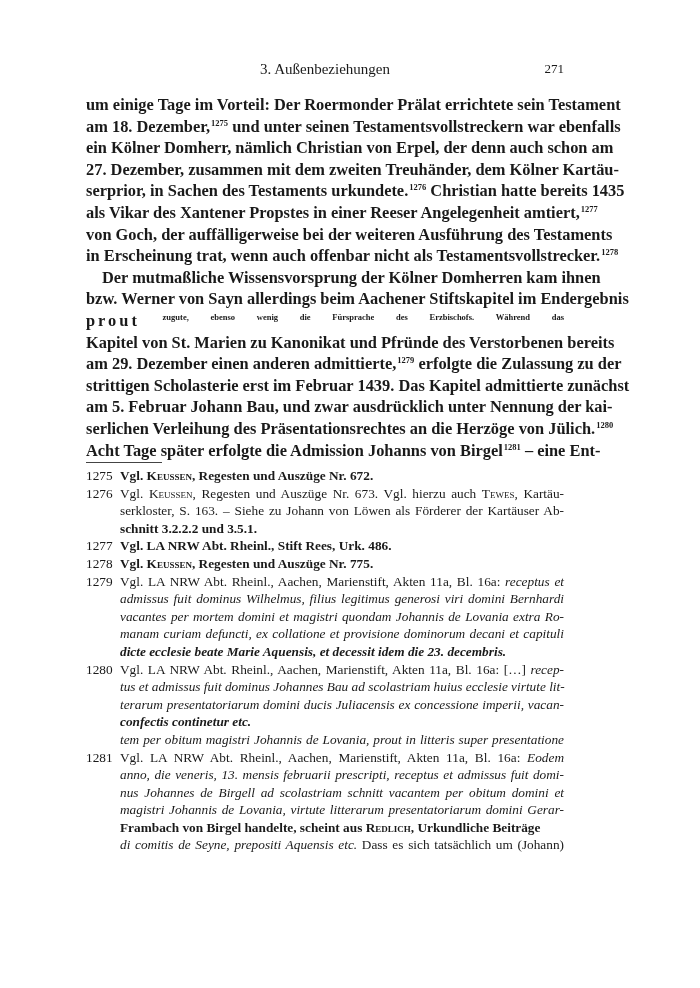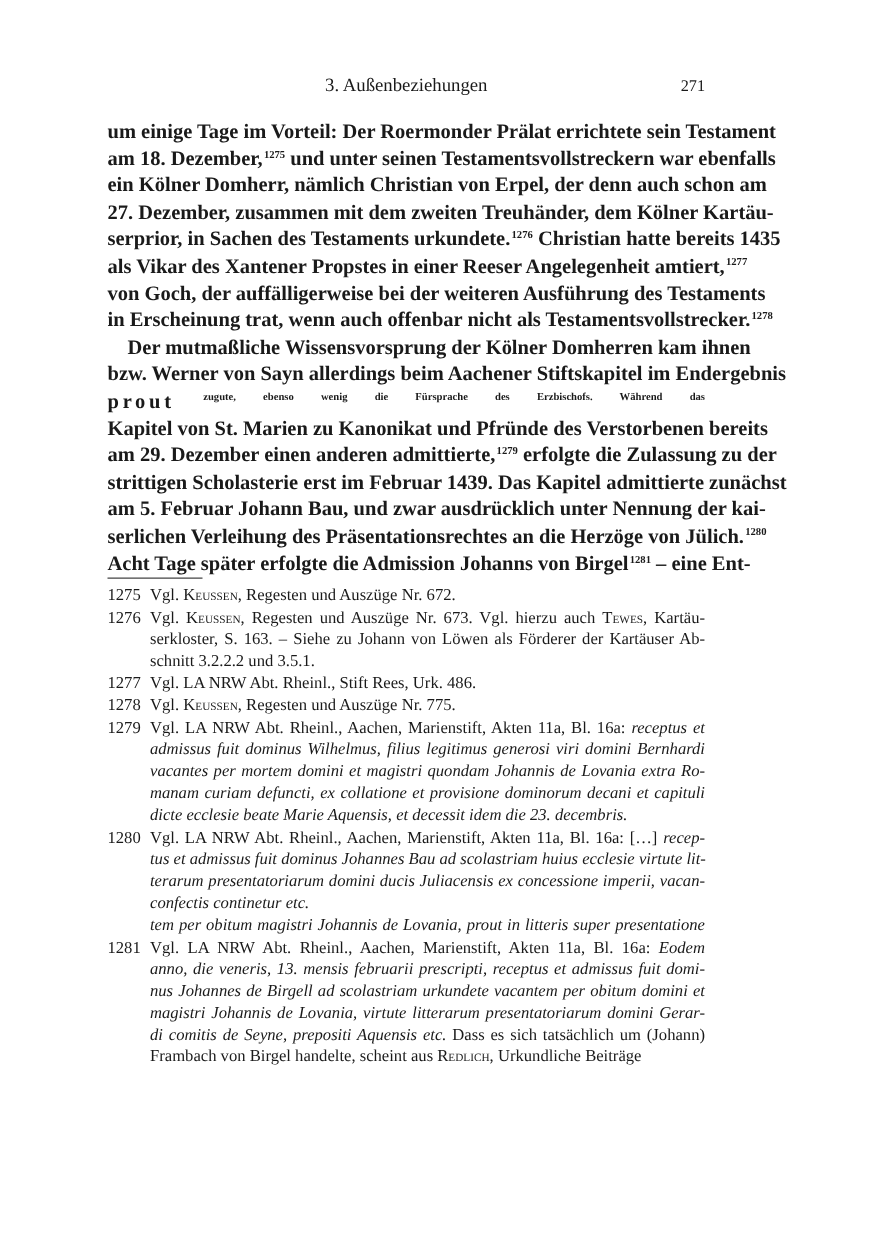--- a/index.html
+++ b/index.html
@@ -101,20 +101,21 @@
   }
   .fn-line {
     display: block;
     white-space: nowrap;
     text-align: justify;
     text-align-last: justify;
     height: 17.6px;
   }
   .fn-line.last {
     text-align-last: left;
+    font-weight: bold;
   }
   .sc {
     font-variant: small-caps;
   }
   em {
     font-style: italic;
   }
 </style>
 </head>
 <body>
@@ -180,20 +181,20 @@
         <span class="fn-line"><span>Vgl. LA NRW Abt. Rheinl., Aachen, Marienstift, Akten 11a, Bl. 16a: […] </span><em>recep-</em></span>
         <span class="fn-line"><em>tus et admissus fuit dominus Johannes Bau ad scolastriam huius ecclesie virtute lit-</em></span>
         <span class="fn-line"><em>terarum presentatoriarum domini ducis Juliacensis ex concessione imperii, vacan-</em></span>
         <span class="fn-line last"><em>confectis continetur etc.</em></span>
         <span class="fn-line"><em>tem per obitum magistri Johannis de Lovania, prout in litteris super presentatione</em></span>
       </div>
       <div class="fn-item">
         <span class="fn-num">1281</span>
         <span class="fn-line"><span>Vgl. LA NRW Abt. Rheinl., Aachen, Marienstift, Akten 11a, Bl. 16a: </span><em>Eodem</em></span>
         <span class="fn-line"><em>anno, die veneris, 13. mensis februarii prescripti, receptus et admissus fuit domi-</em></span>
-        <span class="fn-line"><em>nus Johannes de Birgell ad scolastriam urkundete vacantem per obitum domini et</em></span>
+        <span class="fn-line"><em>nus Johannes de Birgell ad scolastriam schnitt vacantem per obitum domini et</em></span>
         <span class="fn-line"><em>magistri Johannis de Lovania, virtute litterarum presentatoriarum domini Gerar-</em></span>
+        <span class="fn-line last"><span>Frambach von Birgel handelte, scheint aus </span><span class="sc">Redlich</span><span>, Urkundliche Beiträge</span></span>
         <span class="fn-line"><em>di comitis de Seyne, prepositi Aquensis etc.</em><span> Dass es sich tatsächlich um (Johann)</span></span>
-        <span class="fn-line last"><span>Frambach von Birgel handelte, scheint aus </span><span class="sc">Redlich</span><span>, Urkundliche Beiträge</span></span>
       </div>
     </div>
 
 </div>
 
 </body></html>

